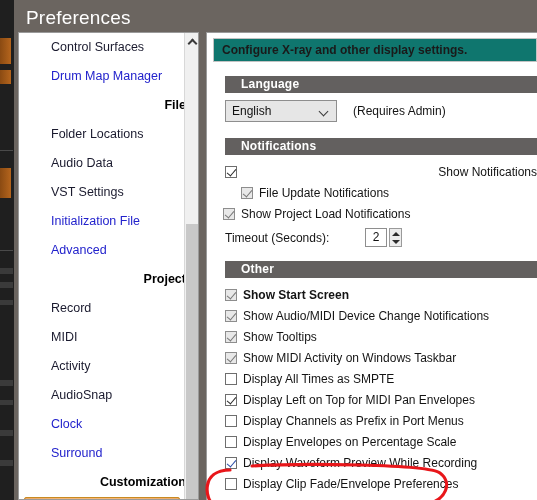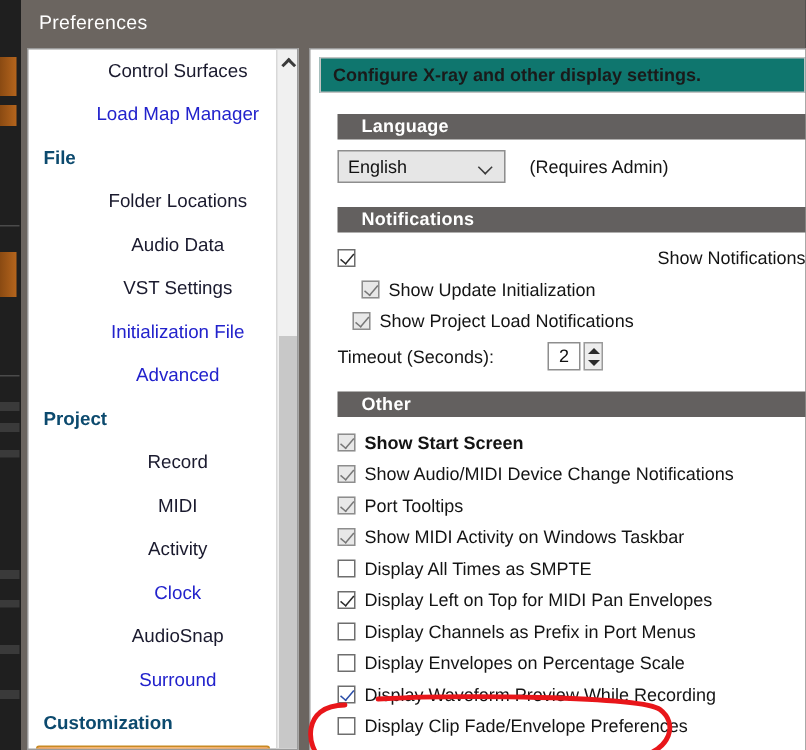--- a/index.html
+++ b/index.html
@@ -58,21 +58,21 @@
     box-sizing: border-box;
   }
   #title-bar {
     height: 30px;
     position: relative;
   }
   #title-text {
     position: absolute;
     left: 12px; top: 7px;
     color: #ffffff;
-    font-size: 13px;
+    font-size: 19px;
     letter-spacing: 0.2px;
   }
 
   
   #sidebar-outer {
     position: absolute;
     left: 4px; top: 32px;
     width: 181px;
     height: 468px;
     background: #ffffff;
@@ -88,26 +88,26 @@
   .nav-item {
     height: 29px;
     line-height: 29px;
     font-size: 12.5px;
     white-space: nowrap;
     box-sizing: border-box;
   }
   .nav-group {
     padding-left: 10px;
     font-weight: bold;
-    color: #0c4a6e;
+    color: #000000;
+    text-align: right;
   }
   .nav-leaf {
     padding-left: 32px;
     color: #1a1a2e;
-    text-align: center;
   }
   .nav-leaf.blue { color: #2222cc; }
   .nav-leaf.selected {
     color: #151560;
     margin-left: 5px;
     margin-right: 6px;
     padding-left: 27px;
     height: 25px;
     line-height: 25px;
     border: 1px solid #c88a22;
@@ -332,33 +332,33 @@
 
 <div id="prefs-window">
 
   <div id="title-bar">
     <div id="title-text">Preferences</div>
   </div>
 
   <div id="sidebar-outer">
     <div id="sidebar-list">
         <div class="nav-item nav-leaf">Control Surfaces</div>
-        <div class="nav-item nav-leaf blue">Load Map Manager</div>
+        <div class="nav-item nav-leaf blue">Drum Map Manager</div>
         <div class="nav-item nav-group">File</div>
         <div class="nav-item nav-leaf">Folder Locations</div>
         <div class="nav-item nav-leaf">Audio Data</div>
         <div class="nav-item nav-leaf">VST Settings</div>
         <div class="nav-item nav-leaf blue">Initialization File</div>
         <div class="nav-item nav-leaf blue">Advanced</div>
         <div class="nav-item nav-group">Project</div>
         <div class="nav-item nav-leaf">Record</div>
         <div class="nav-item nav-leaf">MIDI</div>
         <div class="nav-item nav-leaf">Activity</div>
+        <div class="nav-item nav-leaf">AudioSnap</div>
         <div class="nav-item nav-leaf blue">Clock</div>
-        <div class="nav-item nav-leaf">AudioSnap</div>
         <div class="nav-item nav-leaf blue">Surround</div>
         <div class="nav-item nav-group">Customization</div>
         <div class="nav-item nav-leaf selected">Display</div>
       </div>
     <div id="sidebar-scroll">
       <div id="scroll-up"></div>
       <div id="scroll-thumb"></div>
     </div>
   </div>
 
@@ -378,23 +378,23 @@
 
     <div class="section-band" style="margin-top:16px;">Notifications</div>
 
     <div id="notif-list" style="margin-top:6px;">
         <div class="row" style="margin-left: 18px; justify-content: space-between;">
           <span class="cb checked"></span>
           <span>Show Notifications</span>
         </div>
         <div class="row" style="margin-left: 34px;">
           <span class="cb grey checked"></span>
-          <span>Show Update Initialization</span>
-        </div>
-        <div class="row" style="margin-left: 28px;">
+          <span>File Update Notifications</span>
+        </div>
+        <div class="row" style="margin-left: 16px;">
           <span class="cb grey checked"></span>
           <span>Show Project Load Notifications</span>
         </div>
       </div>
 
     <div class="row" style="margin-left:18px;margin-top:3px;">
       <span style="width:140px;">Timeout (Seconds):</span>
       <span class="spin-box">2</span>
       <span class="spin-btns">
         <span class="spin-btn up"></span>
@@ -408,21 +408,21 @@
         <div class="row" style="margin-left: 18px; font-weight: bold;">
           <span class="cb grey checked"></span>
           <span>Show Start Screen</span>
         </div>
         <div class="row" style="margin-left: 18px;">
           <span class="cb grey checked"></span>
           <span>Show Audio/MIDI Device Change Notifications</span>
         </div>
         <div class="row" style="margin-left: 18px;">
           <span class="cb grey checked"></span>
-          <span>Port Tooltips</span>
+          <span>Show Tooltips</span>
         </div>
         <div class="row" style="margin-left: 18px;">
           <span class="cb grey checked"></span>
           <span>Show MIDI Activity on Windows Taskbar</span>
         </div>
         <div class="row" style="margin-left: 18px;">
           <span class="cb"></span>
           <span>Display All Times as SMPTE</span>
         </div>
         <div class="row" style="margin-left: 18px;">

